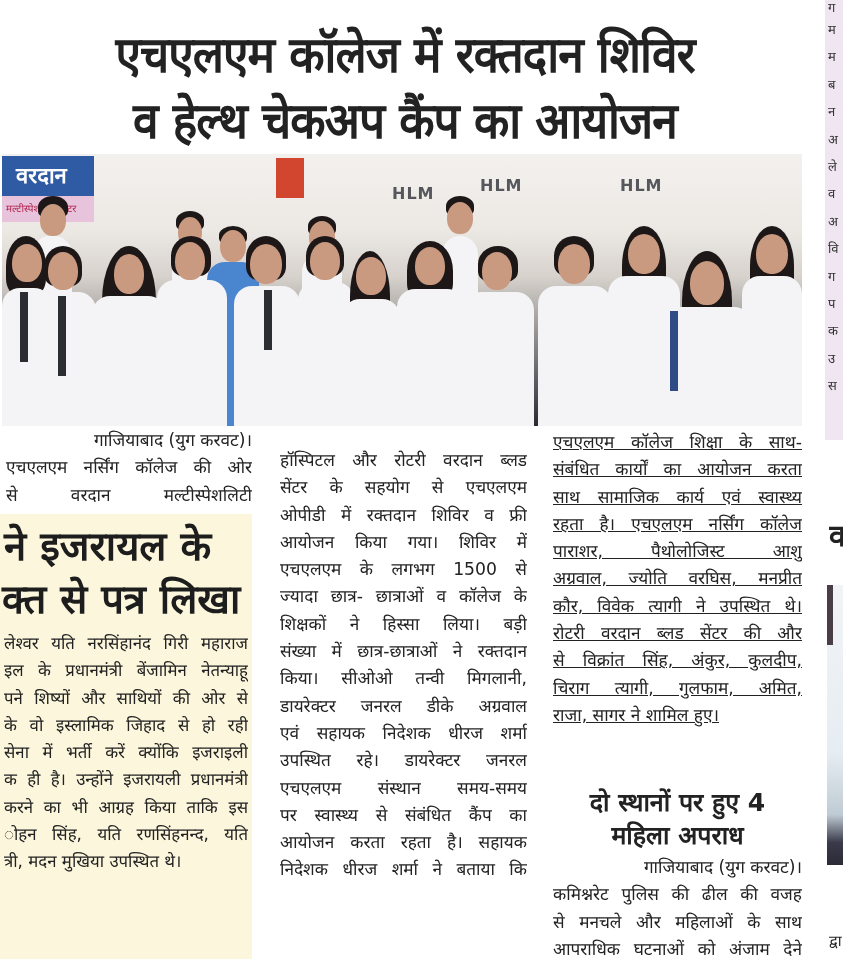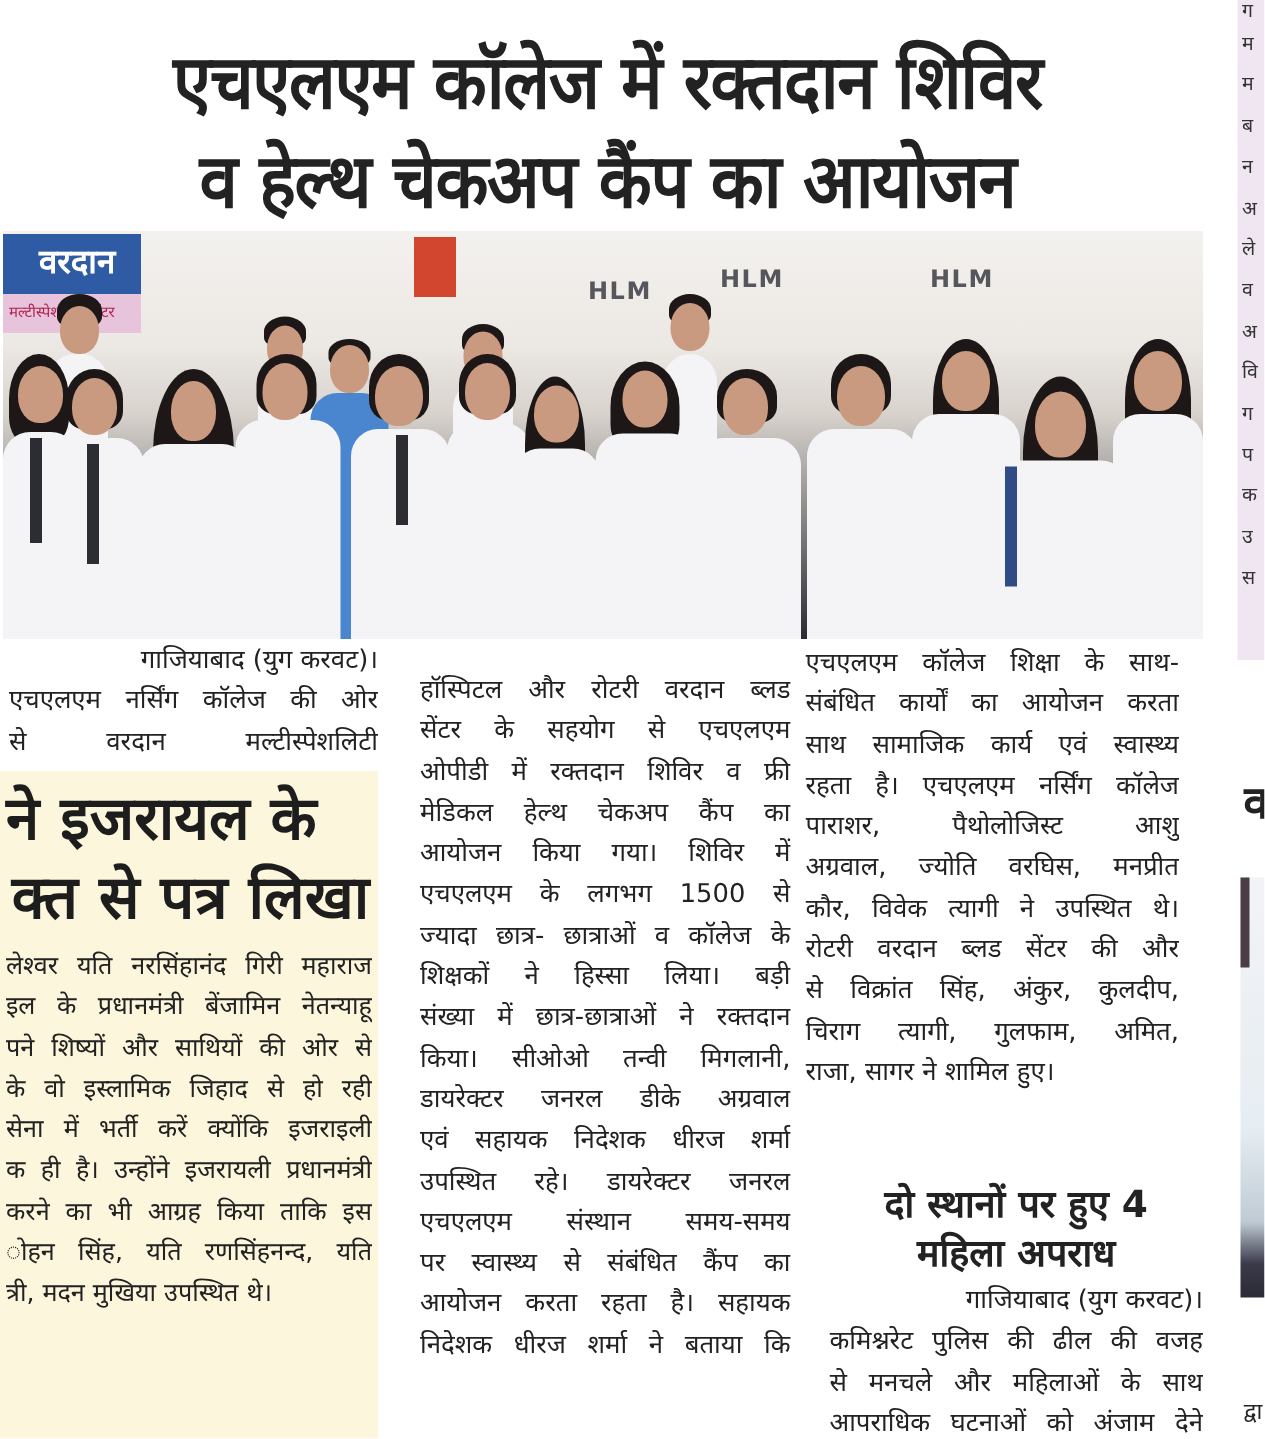--- a/index.html
+++ b/index.html
@@ -20,21 +20,21 @@
     }
 
     .photo {
       position: absolute; left: 2px; top: 154px; width: 800px; height: 272px;
       overflow: hidden;
       background: linear-gradient(180deg, #f3f1ee 0%, #ece8e4 28%, #d7d2cc 45%, #2a2a33 100%);
     }
     .photo .banner-left {
       position: absolute; left: 0; top: 2px; width: 92px; height: 40px;
       background: #2f5aa4; color: #fff;
-      font-weight: bold; font-size: 22px; line-height: 40px; padding-left: 24px;
+      font-weight: bold; font-size: 22px; line-height: 40px; padding-left: 14px;
     }
     .photo .banner-left-sub {
       position: absolute; left: 0; top: 42px; width: 92px; height: 26px;
       background: #e8c4dc; color: #b0254f; font-size: 10px; line-height: 26px; padding-left: 4px;
     }
     .photo .banner-red {
       position: absolute; left: 274px; top: 4px; width: 28px; height: 40px; background: #d2452f;
     }
     .photo .hlm {
       position: absolute; top: 22px; font-weight: bold; font-size: 16px; color: #55575c; letter-spacing: 1px;
@@ -56,35 +56,35 @@
       color: #222;
       text-align: justify;
       text-align-last: justify;
     }
     .col-text .line { display: block; white-space: nowrap; overflow: hidden; height: 27.3px; }
     .col-text .line.last { text-align-last: left; }
     .col-text .line.right { text-align: left; text-align-last: right; }
 
     .col1-top { left: 6px; top: 427px; width: 246px; }
     .col2 { left: 280px; top: 447px; width: 247px; }
-    .col3 { left: 537px; top: 429px; width: 249px; }
+    .col3 { left: 553px; top: 429px; width: 249px; text-decoration: underline; }
     .col3b { left: 553px; top: 854px; width: 249px; }
 
     .yellow-box {
       position: absolute; left: 0; top: 514px; width: 252px; height: 445px;
       background: #fcf7dc;
     }
     .yellow-head {
       position: absolute; left: 0; top: 520px; width: 252px;
       font-weight: bold; font-size: 40px; line-height: 53px; color: #1d1d1d;
       white-space: nowrap; overflow: hidden;
     }
     .yellow-head .line { display: block; height: 53px; }
     .yellow-head .line.l1 { padding-left: 4px; }
-    .yellow-head .line.l2 { padding-left: 2px; text-align: center; }
+    .yellow-head .line.l2 { padding-left: 2px; }
     .col1-body { left: 4px; top: 630px; width: 244px; font-size: 16.8px; }
 
     .subhead {
       position: absolute; left: 553px; top: 786px; width: 249px; text-align: center;
       font-weight: bold; font-size: 25px; line-height: 33px; color: #222;
     }
 
     .right-strip {
       position: absolute; left: 825px; top: 0; width: 18px; height: 440px;
       background: #efe6f1;
@@ -242,21 +242,20 @@
   <span class="line">क ही है। उन्होंने इजरायली प्रधानमंत्री</span>
   <span class="line">करने का भी आग्रह किया ताकि इस</span>
   <span class="line">ोहन सिंह, यति रणसिंहनन्द, यति</span>
   <span class="line last">त्री, मदन मुखिया उपस्थित थे।</span>
 </div>
 
 <div class="col-text col2">
   <span class="line">हॉस्पिटल और रोटरी वरदान ब्लड</span>
   <span class="line">सेंटर के सहयोग से एचएलएम</span>
   <span class="line">ओपीडी में रक्तदान शिविर व फ्री</span>
-  <span class="line">मेडिकल हेल्थ चेकअप कैंप का</span>
   <span class="line">आयोजन किया गया। शिविर में</span>
   <span class="line">एचएलएम के लगभग 1500 से</span>
   <span class="line">ज्यादा छात्र- छात्राओं व कॉलेज के</span>
   <span class="line">शिक्षकों ने हिस्सा लिया। बड़ी</span>
   <span class="line">संख्या में छात्र-छात्राओं ने रक्तदान</span>
   <span class="line">किया। सीओओ तन्वी मिगलानी,</span>
   <span class="line">डायरेक्टर जनरल डीके अग्रवाल</span>
   <span class="line">एवं सहायक निदेशक धीरज शर्मा</span>
   <span class="line">उपस्थित रहे। डायरेक्टर जनरल</span>
   <span class="line">एचएलएम संस्थान समय-समय</span>

